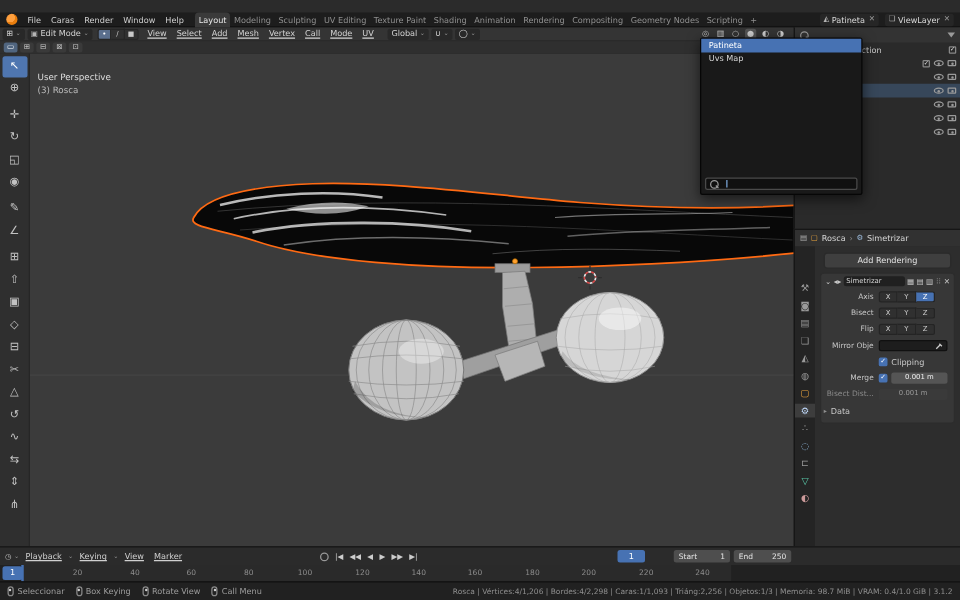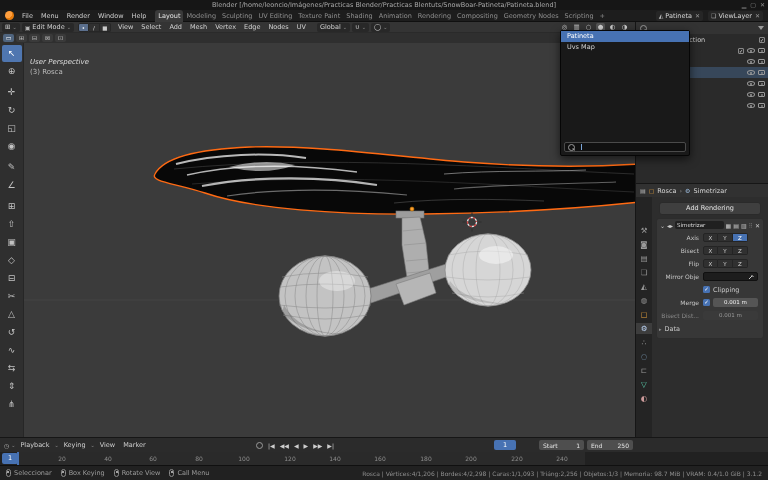--- a/index.html
+++ b/index.html
@@ -16,40 +16,40 @@
   .ws-tab{padding:0 3px;color:#8f8f8f;height:12px;line-height:12px;white-space:nowrap;}
   .ws-tab.active{background:#3a3a3a;color:#e8e8e8;border-radius:3px 3px 0 0;}
   .tb-right{margin-left:auto;display:flex;align-items:center;gap:5px;margin-right:5px;}
   .id-field{display:flex;align-items:center;gap:2px;background:#262626;border-radius:2px;height:10px;padding:0 3px;color:#d8d8d8;white-space:nowrap;}
   .tinyicon{font-size:6px;color:#b5b5b5;}
   .xbtn{font-size:6px;color:#9a9a9a;padding-left:1px;}
   
   .vph{left:0;top:22px;width:635px;height:11px;background:#343434;display:flex;align-items:center;font-size:6.5px;color:#d2d2d2;gap:2px;padding:0 2px;box-sizing:border-box;border-bottom:1px solid #2a2a2a;}
   .chip{display:flex;align-items:center;gap:2px;background:#282828;border-radius:2px;height:9px;padding:0 3px;white-space:nowrap;}
   .carat{font-size:5px;color:#9a9a9a;}
-  .hmenu{padding:12px 3px;white-space:nowrap;}
+  .hmenu{padding:12px 3px;white-space:nowrap;text-decoration:underline;}
   .modebtns{display:flex;margin:0 2px;}
   .modebtn{width:11px;height:9px;background:#303030;border:1px solid #262626;border-left:none;color:#c9c9c9;font-size:5.5px;line-height:8px;text-align:center;box-sizing:border-box;}
   .modebtns .modebtn:first-child{border-left:1px solid #262626;border-radius:2px 0 0 2px;}
   .modebtns .modebtn:last-child{border-radius:0 2px 2px 0;}
   .modebtn.on{background:#5b6f8d;color:#fff;}
   .vph-right{margin-left:auto;display:flex;align-items:center;gap:3px;padding-right:4px;}
   .sph{width:9px;height:9px;border-radius:2px;display:flex;align-items:center;justify-content:center;font-size:6.5px;color:#cdcdcd;}
   .sph.on{background:#545454;}
   .vptr{left:0;top:33px;width:635px;height:10px;background:#2f2f2f;display:flex;align-items:center;gap:2px;padding:0 3px;box-sizing:border-box;font-size:6px;color:#c4c4c4;}
   .trbtn{width:11px;height:8px;background:#3a3a3a;border-radius:2px;text-align:center;line-height:8px;}
   .trbtn.on{background:#50657f;color:#fff;}
   
   .tools{left:0;top:43px;width:24px;height:394px;background:#2f2f2f;display:flex;flex-direction:column;align-items:center;padding-top:2px;gap:1px;box-sizing:border-box;border-right:1px solid #262626;}
   .tool{width:20px;height:17px;border-radius:2px;color:#c2c2c2;font-size:9px;line-height:17px;text-align:center;flex:none;}
   .tool.active{background:#4f76b0;color:#fff;}
   .tool.gap{margin-top:3px;}
   
   .vplabels{left:30px;top:57px;font-size:7px;line-height:10px;z-index:5;}
-  .vplabels .l1{color:#dcdcdc;font-style:italic;}
+  .vplabels .l1{color:#dcdcdc;}
   .vplabels .l2{color:#bdbdbd;}
   
   .outliner{left:635px;top:22px;width:133px;height:161px;background:#2a2a2a;border-left:1px solid #161616;box-sizing:border-box;}
   .oheader{height:12px;background:#333333;display:flex;align-items:center;padding:0 4px;gap:3px;}
   .isearch{width:5px;height:5px;border:1px solid #9a9a9a;border-radius:50%;position:relative;flex:none;}
   .isearch::after{content:"";position:absolute;left:3.6px;top:3.6px;width:3px;height:1px;background:#9a9a9a;transform:rotate(45deg);transform-origin:0 0;}
   .ifunnel{width:0;height:0;border-left:3px solid transparent;border-right:3px solid transparent;border-top:4px solid #9a9a9a;}
   .orow{height:11px;display:flex;align-items:center;padding:0 3px;font-size:6.5px;color:#c9c9c9;gap:2px;}
   .orow.sel{background:rgba(77,118,168,0.38);color:#fff;}
   .tri{color:#8f8f8f;font-size:5px;}
@@ -107,33 +107,25 @@
   .pop-item{height:11px;line-height:11px;font-size:6.5px;color:#d6d6d6;padding:0 6px;}
   .pop-item.sel{background:#4772b3;color:#fff;}
   .pop-search{position:absolute;left:3px;right:3px;bottom:3px;height:10px;background:#101010;border:1px solid #4a4a4a;border-radius:2px;display:flex;align-items:center;gap:3px;padding:0 3px;box-sizing:border-box;}
   .caret{width:1px;height:6px;background:#7aa5d8;}
 </style>
 </head>
 <body>
 
 <div class="app">
 
-  <div class="abs titlebar">
-    <span>Blender [/home/leoncio/Imágenes/Practicas Blender/Practicas Blentuts/SnowBoar-Patineta/Patineta.blend]</span>
-    <span class="winbtns">
-      <span>▁</span>
-      <span>▢</span>
-      <span>✕</span>
-    </span>
-  </div>
 
   <div class="abs topbar">
     <span class="blender-logo"></span>
     <span class="menu-item">File</span>
-    <span class="menu-item">Menu</span>
+    <span class="menu-item">Caras</span>
     <span class="menu-item">Render</span>
     <span class="menu-item">Window</span>
     <span class="menu-item">Help</span>
     <span class="ws-tabs">
       <span class="ws-tab active">Layout</span>
       <span class="ws-tab">Modeling</span>
       <span class="ws-tab">Sculpting</span>
       <span class="ws-tab">UV Editing</span>
       <span class="ws-tab">Texture Paint</span>
       <span class="ws-tab">Shading</span>
@@ -171,22 +163,22 @@
     <span class="modebtns">
       <span class="modebtn on">•</span>
       <span class="modebtn">/</span>
       <span class="modebtn">■</span>
     </span>
     <span class="hmenu">View</span>
     <span class="hmenu">Select</span>
     <span class="hmenu">Add</span>
     <span class="hmenu">Mesh</span>
     <span class="hmenu">Vertex</span>
-    <span class="hmenu">Edge</span>
-    <span class="hmenu">Nodes</span>
+    <span class="hmenu">Call</span>
+    <span class="hmenu">Mode</span>
     <span class="hmenu">UV</span>
     <span class="chip" style="margin-left:6px">
       <span>Global</span>
       <span class="carat">⌄</span>
     </span>
     <span class="chip">
         <span>∪</span>
         <span class="carat">⌄</span>
       </span>
     <span class="chip">

